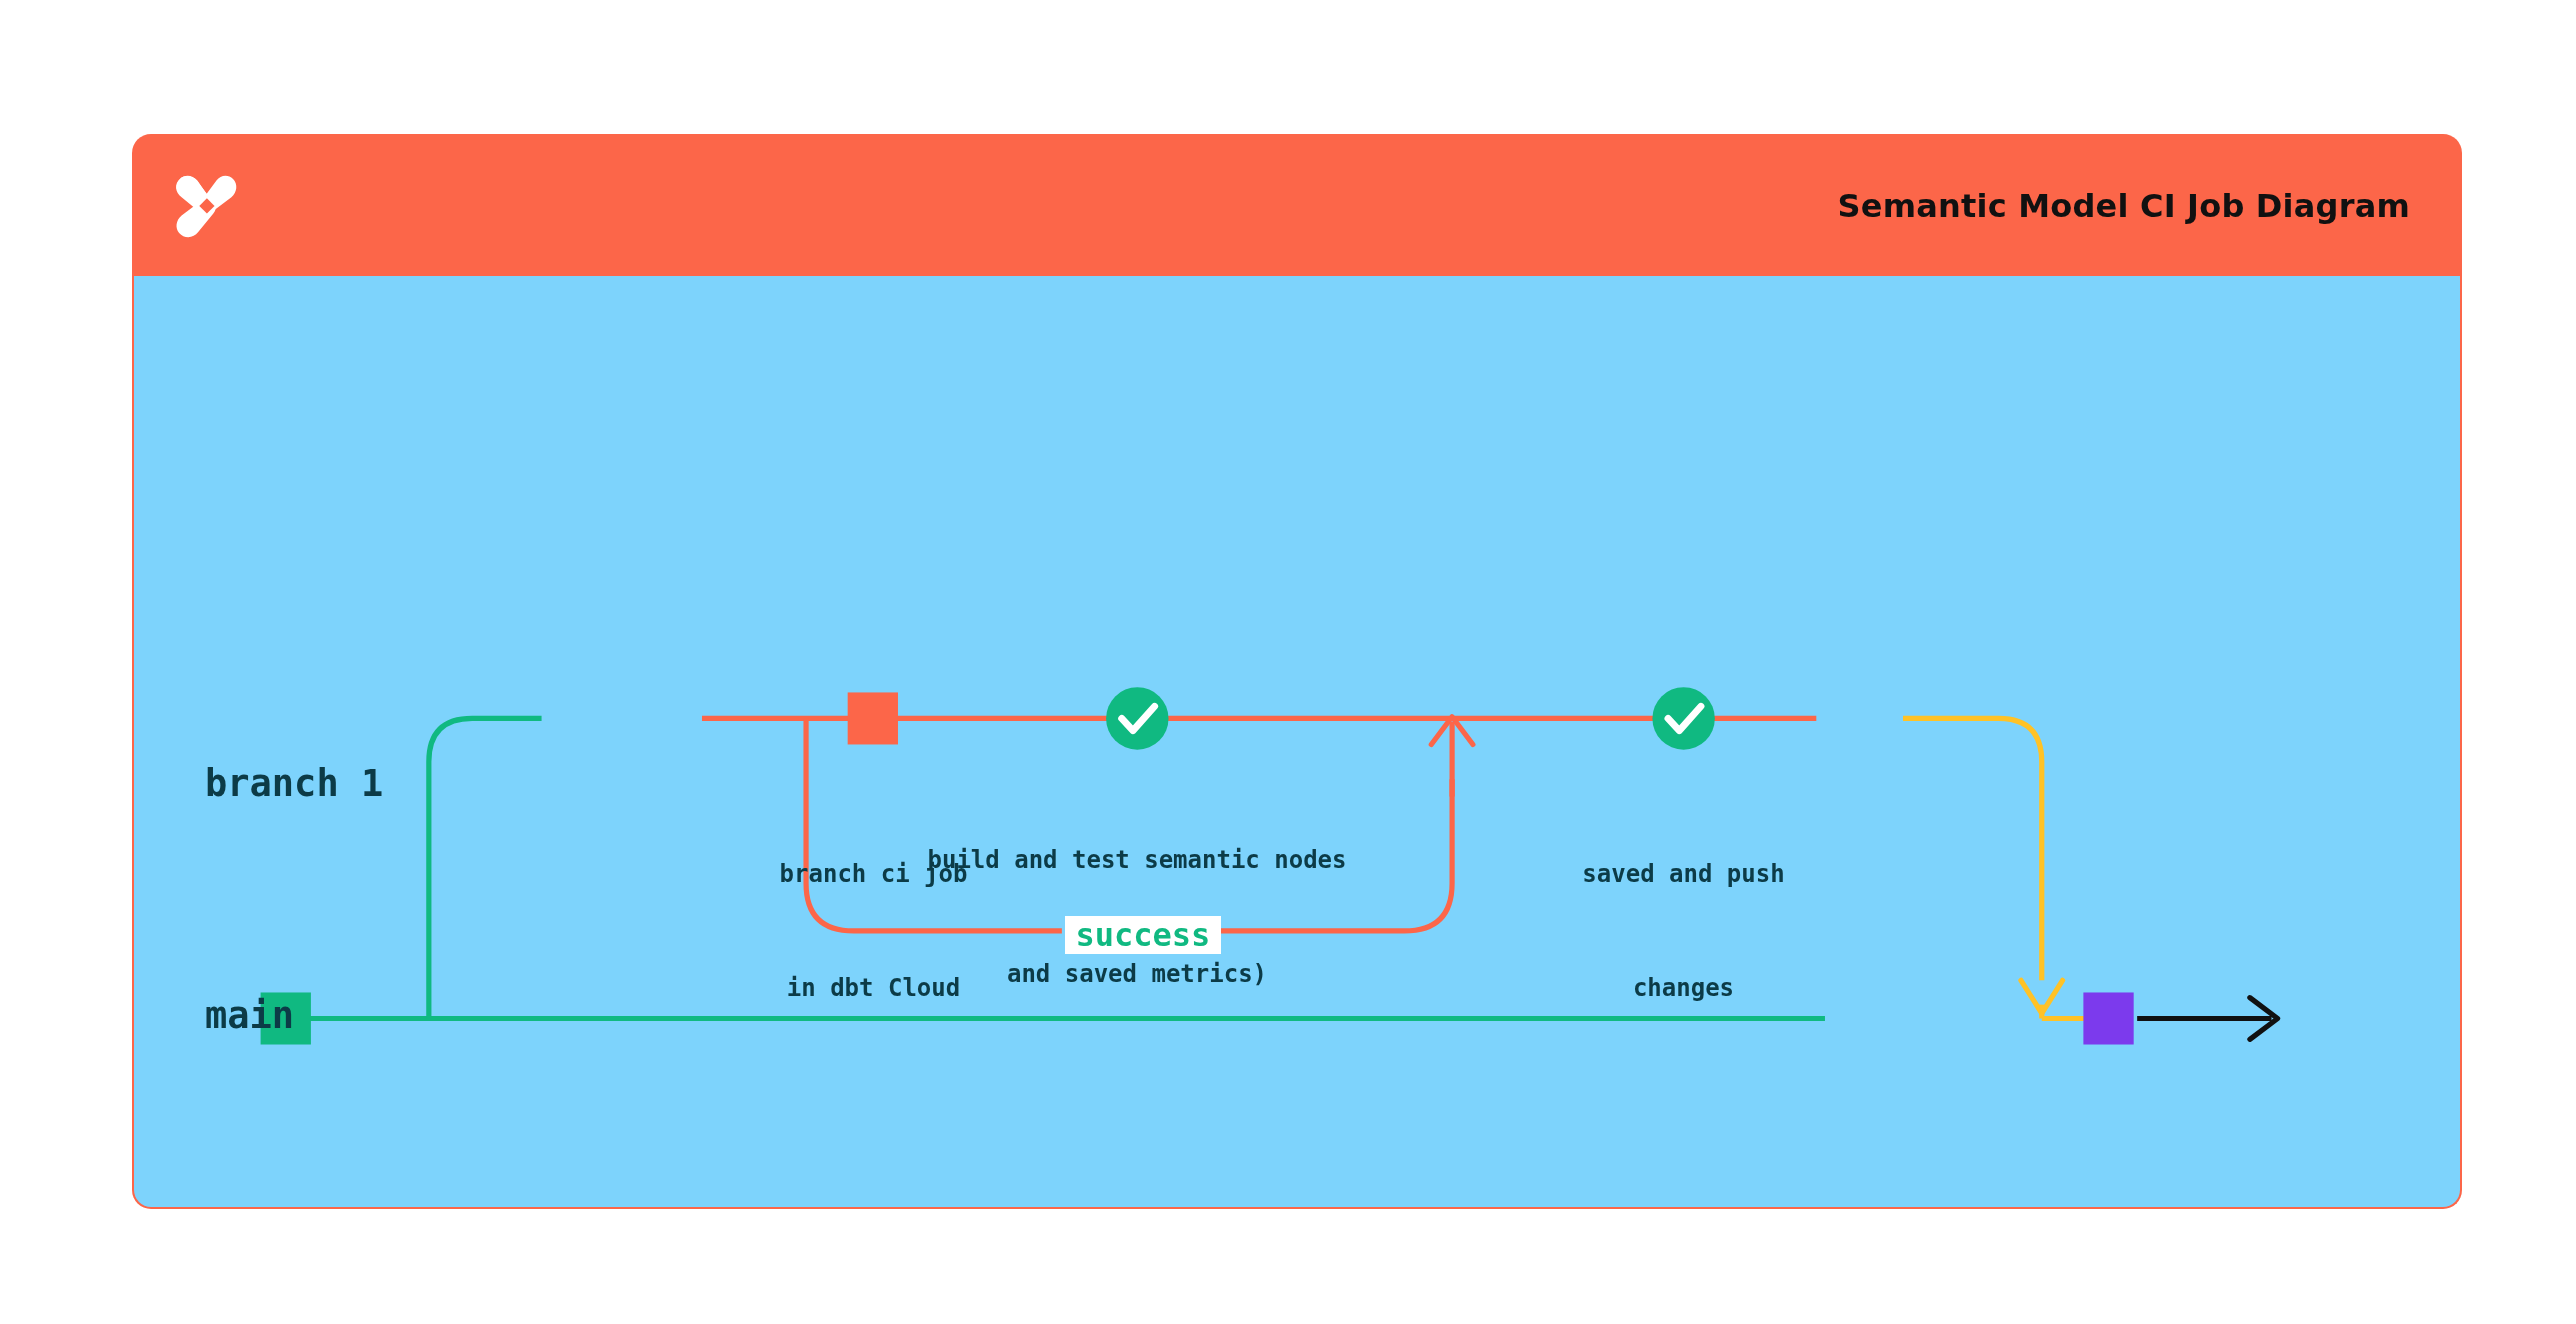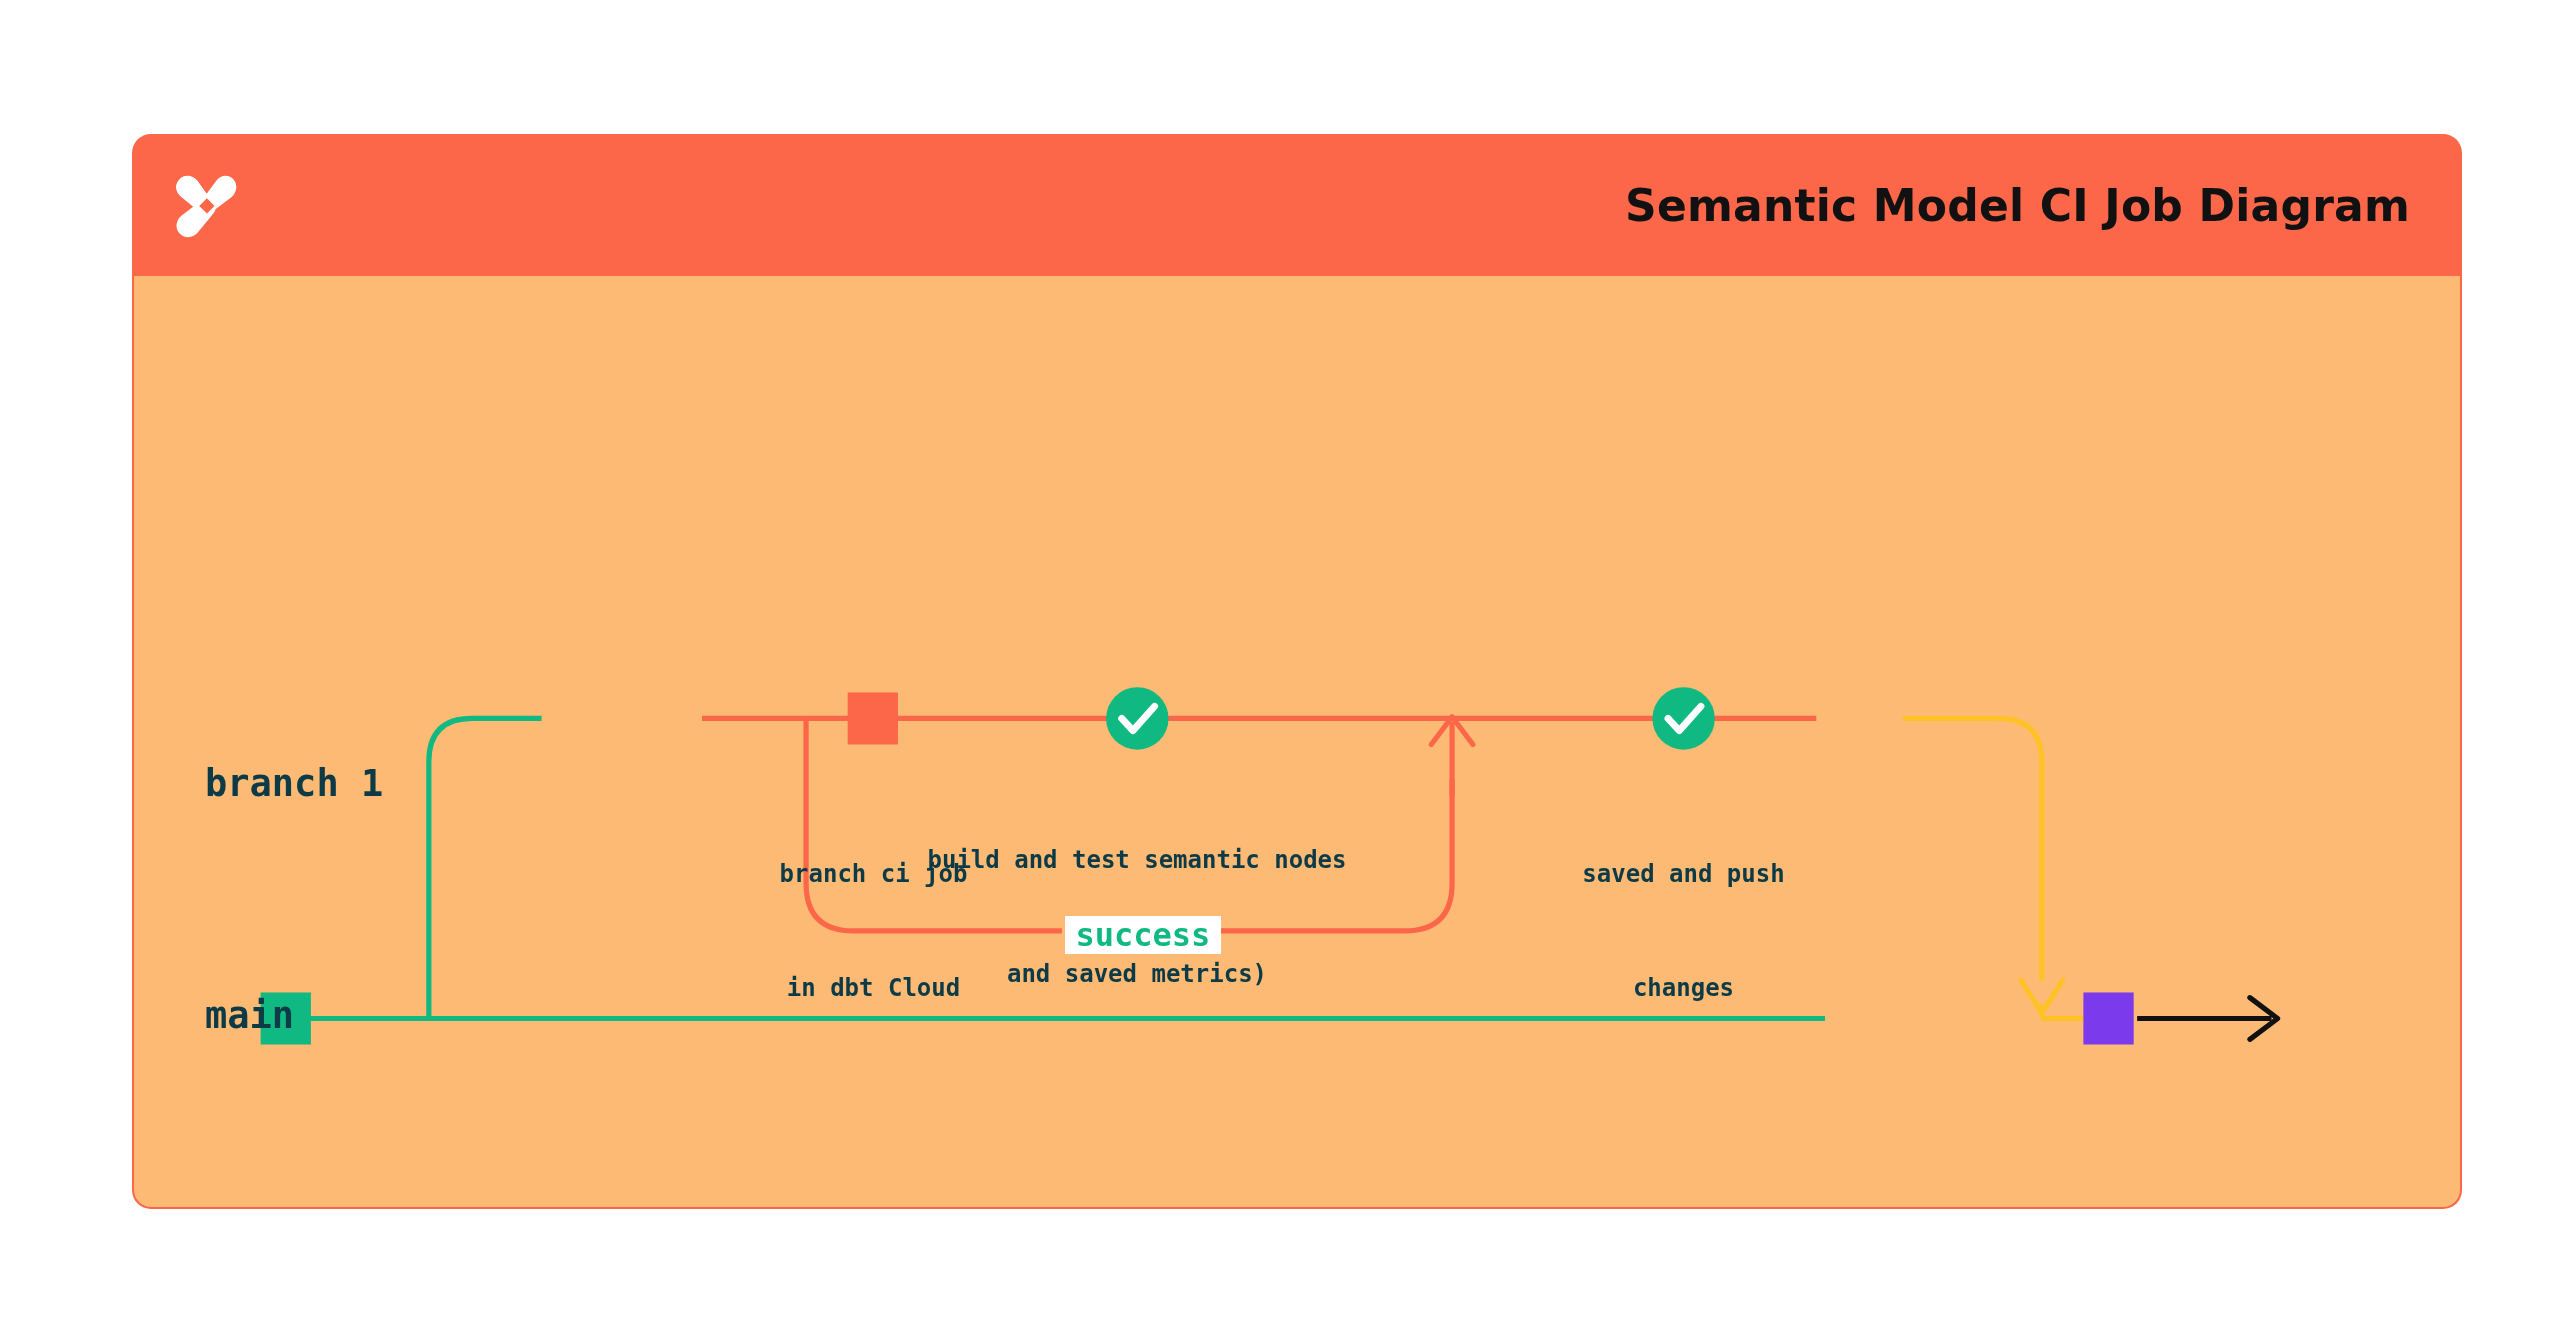--- a/index.html
+++ b/index.html
@@ -44,37 +44,37 @@
   }
 
   #card-title {
     position: absolute;
     right: 52px;
     top: 0;
     height: 144px;
     line-height: 144px;
     font-family: "DejaVu Sans", sans-serif;
     font-weight: 600;
-    font-size: 44px;
+    font-size: 32px;
     color: #111111;
     letter-spacing: 0.2px;
     white-space: nowrap;
   }
 
   #card-body {
     position: absolute;
     left: 0;
     top: 142px;
     width: 100%;
     height: 933px;
     box-sizing: border-box;
     border: 2.6px solid #FC6649;
     border-top: none;
     border-radius: 0 0 19px 19px;
-    background: #fdba74;
+    background: #7dd3fc;
     overflow: hidden;
   }
 
   #diagram-svg {
     position: absolute;
     left: 0;
     top: 0;
   }
 
   

